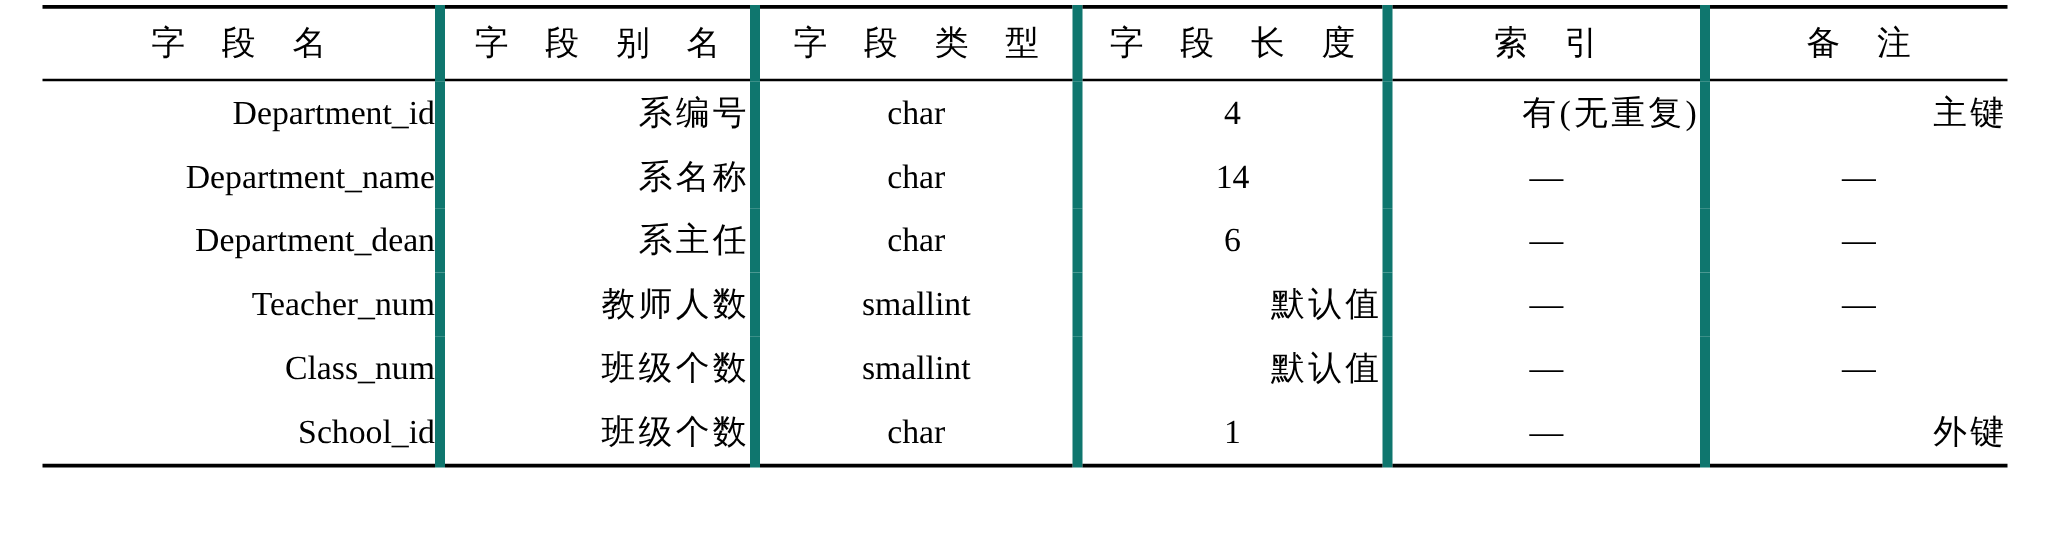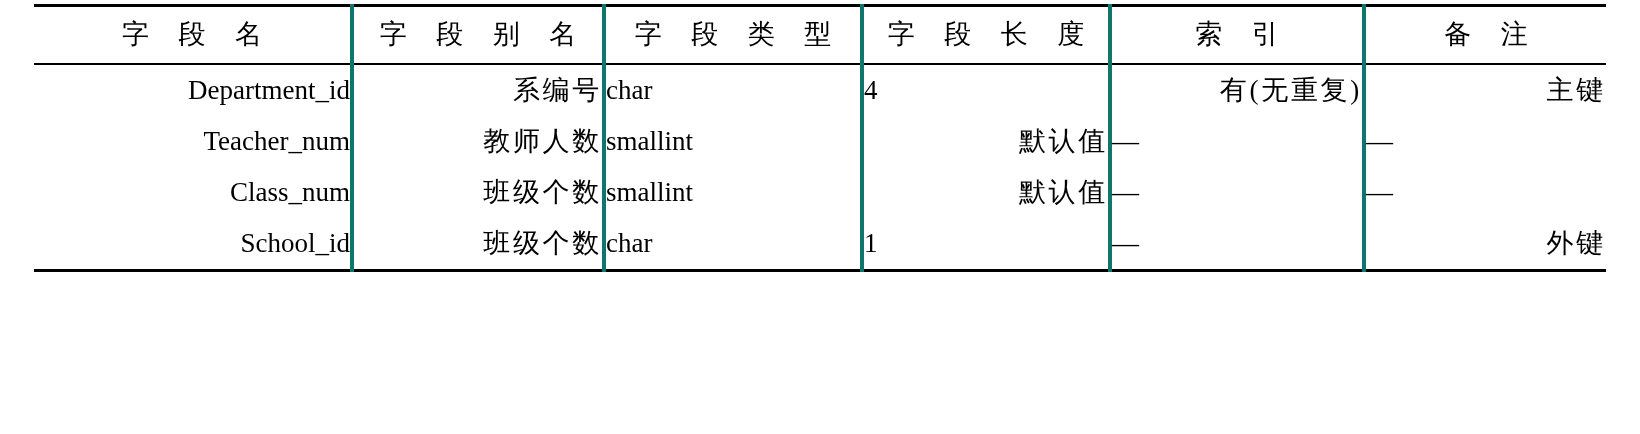--- a/index.html
+++ b/index.html
@@ -29,21 +29,21 @@
   }
   table.field-table col.c0 { width: 318px; }
   table.field-table col.c1 { width: 252px; }
   table.field-table col.c2 { width: 258px; }
   table.field-table col.c3 { width: 248px; }
   table.field-table col.c4 { width: 254px; }
   table.field-table col.c5 { width: 242px; }
 
   table.field-table th,
   table.field-table td {
-    border-left: 4px solid #0f766e;
+    border-left: 8px solid #0f766e;
     border-right: 2px solid #000;
     padding: 0;
     height: 51px;
     vertical-align: middle;
     font-weight: normal;
     font-size: 27px;
     line-height: 1.15;
   }
   table.field-table tr > th:first-child,
   table.field-table tr > td:first-child {
@@ -65,20 +65,21 @@
     border-bottom: 3px solid #000;
   }
 
   .hcell {
     text-align: center;
     letter-spacing: 0.42em;
     text-indent: 0.42em;
     font-size: 27px;
   }
   .cell-center {
+    text-align: center;
   }
   .cell-left {
     text-align: right;
     padding-left: 16px;
   }
   .cell-cn {
     text-align: right;
     letter-spacing: 0.10em;
     text-indent: 0.10em;
   }
@@ -116,20 +117,36 @@
     <tbody>
       <tr>
         <td class="cell-left latin">Department_id</td>
         <td class="cell-cn">系编号</td>
         <td class="cell-center latin">char</td>
         <td class="cell-center latin">4</td>
         <td class="cell-cn">有(无重复)</td>
         <td class="cell-cn">主键</td>
       </tr>
       <tr>
+        <td class="cell-left latin">Department_name</td>
+        <td class="cell-cn">系名称</td>
+        <td class="cell-center latin">char</td>
+        <td class="cell-center latin">14</td>
+        <td class="cell-center dash">—</td>
+        <td class="cell-center dash">—</td>
+      </tr>
+      <tr>
+        <td class="cell-left latin">Department_dean</td>
+        <td class="cell-cn">系主任</td>
+        <td class="cell-center latin">char</td>
+        <td class="cell-center latin">6</td>
+        <td class="cell-center dash">—</td>
+        <td class="cell-center dash">—</td>
+      </tr>
+      <tr>
         <td class="cell-left latin">Teacher_num</td>
         <td class="cell-cn">教师人数</td>
         <td class="cell-center latin">smallint</td>
         <td class="cell-cn">默认值</td>
         <td class="cell-center dash">—</td>
         <td class="cell-center dash">—</td>
       </tr>
       <tr>
         <td class="cell-left latin">Class_num</td>
         <td class="cell-cn">班级个数</td>

